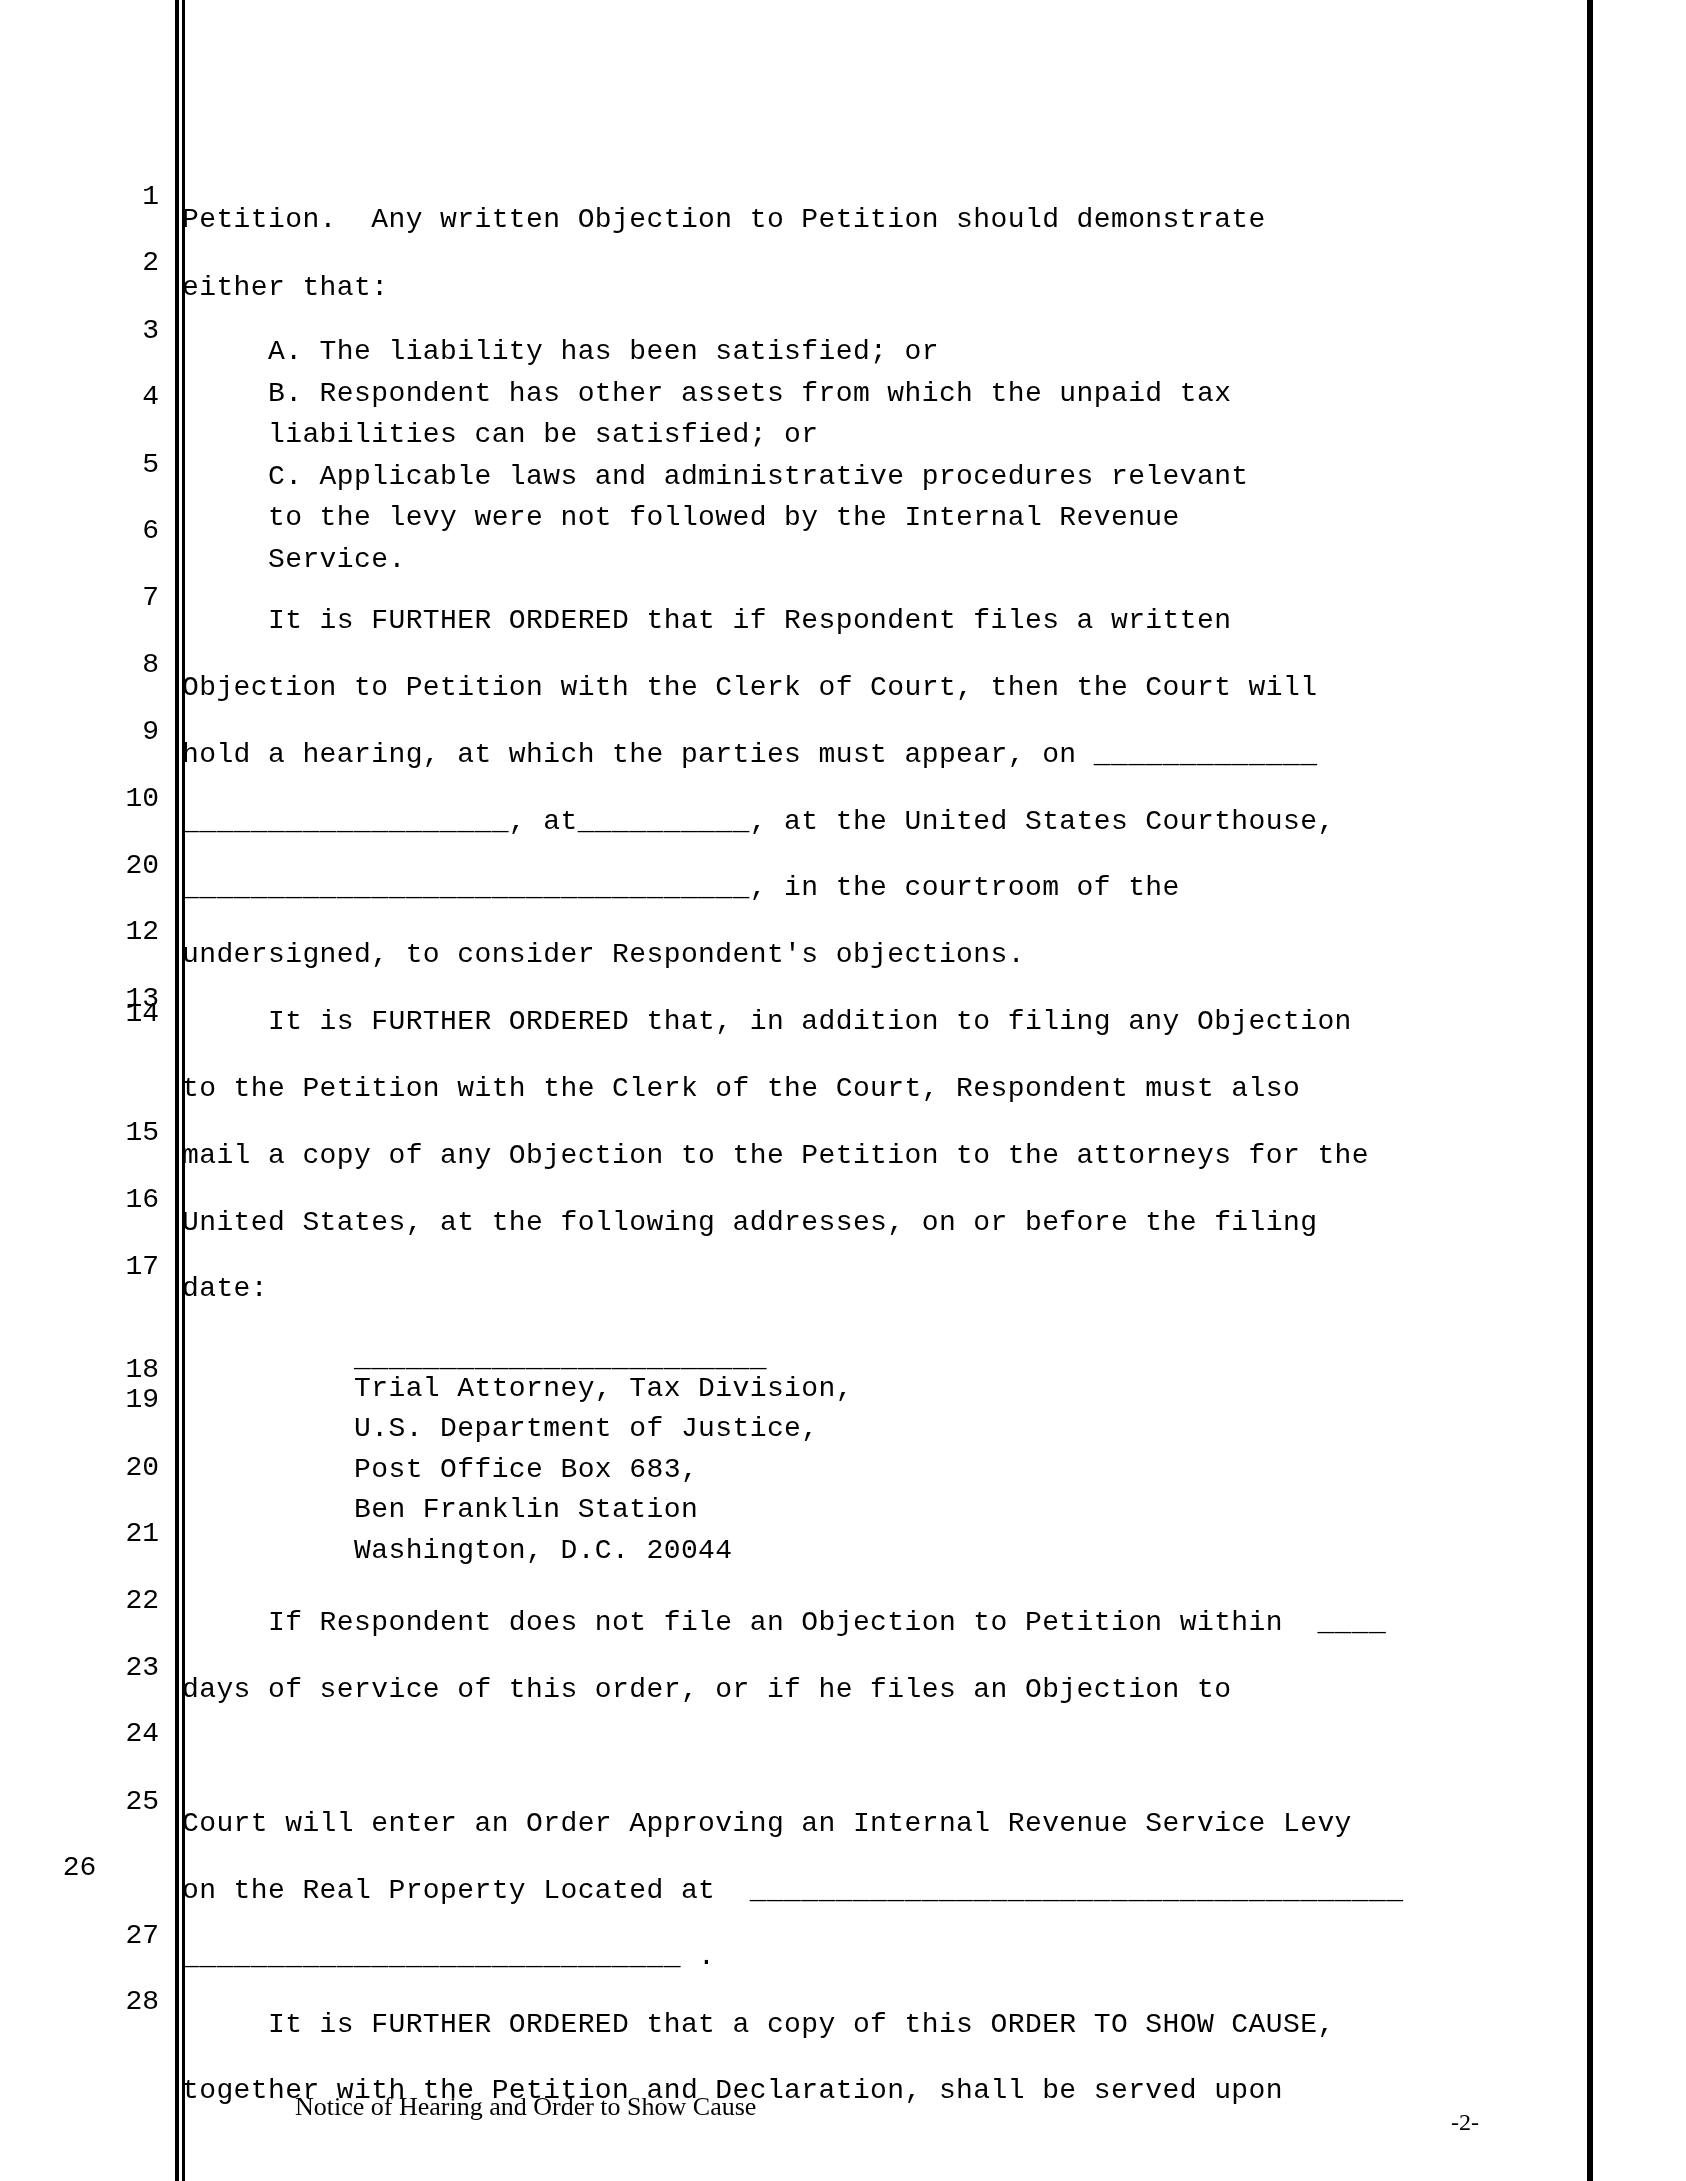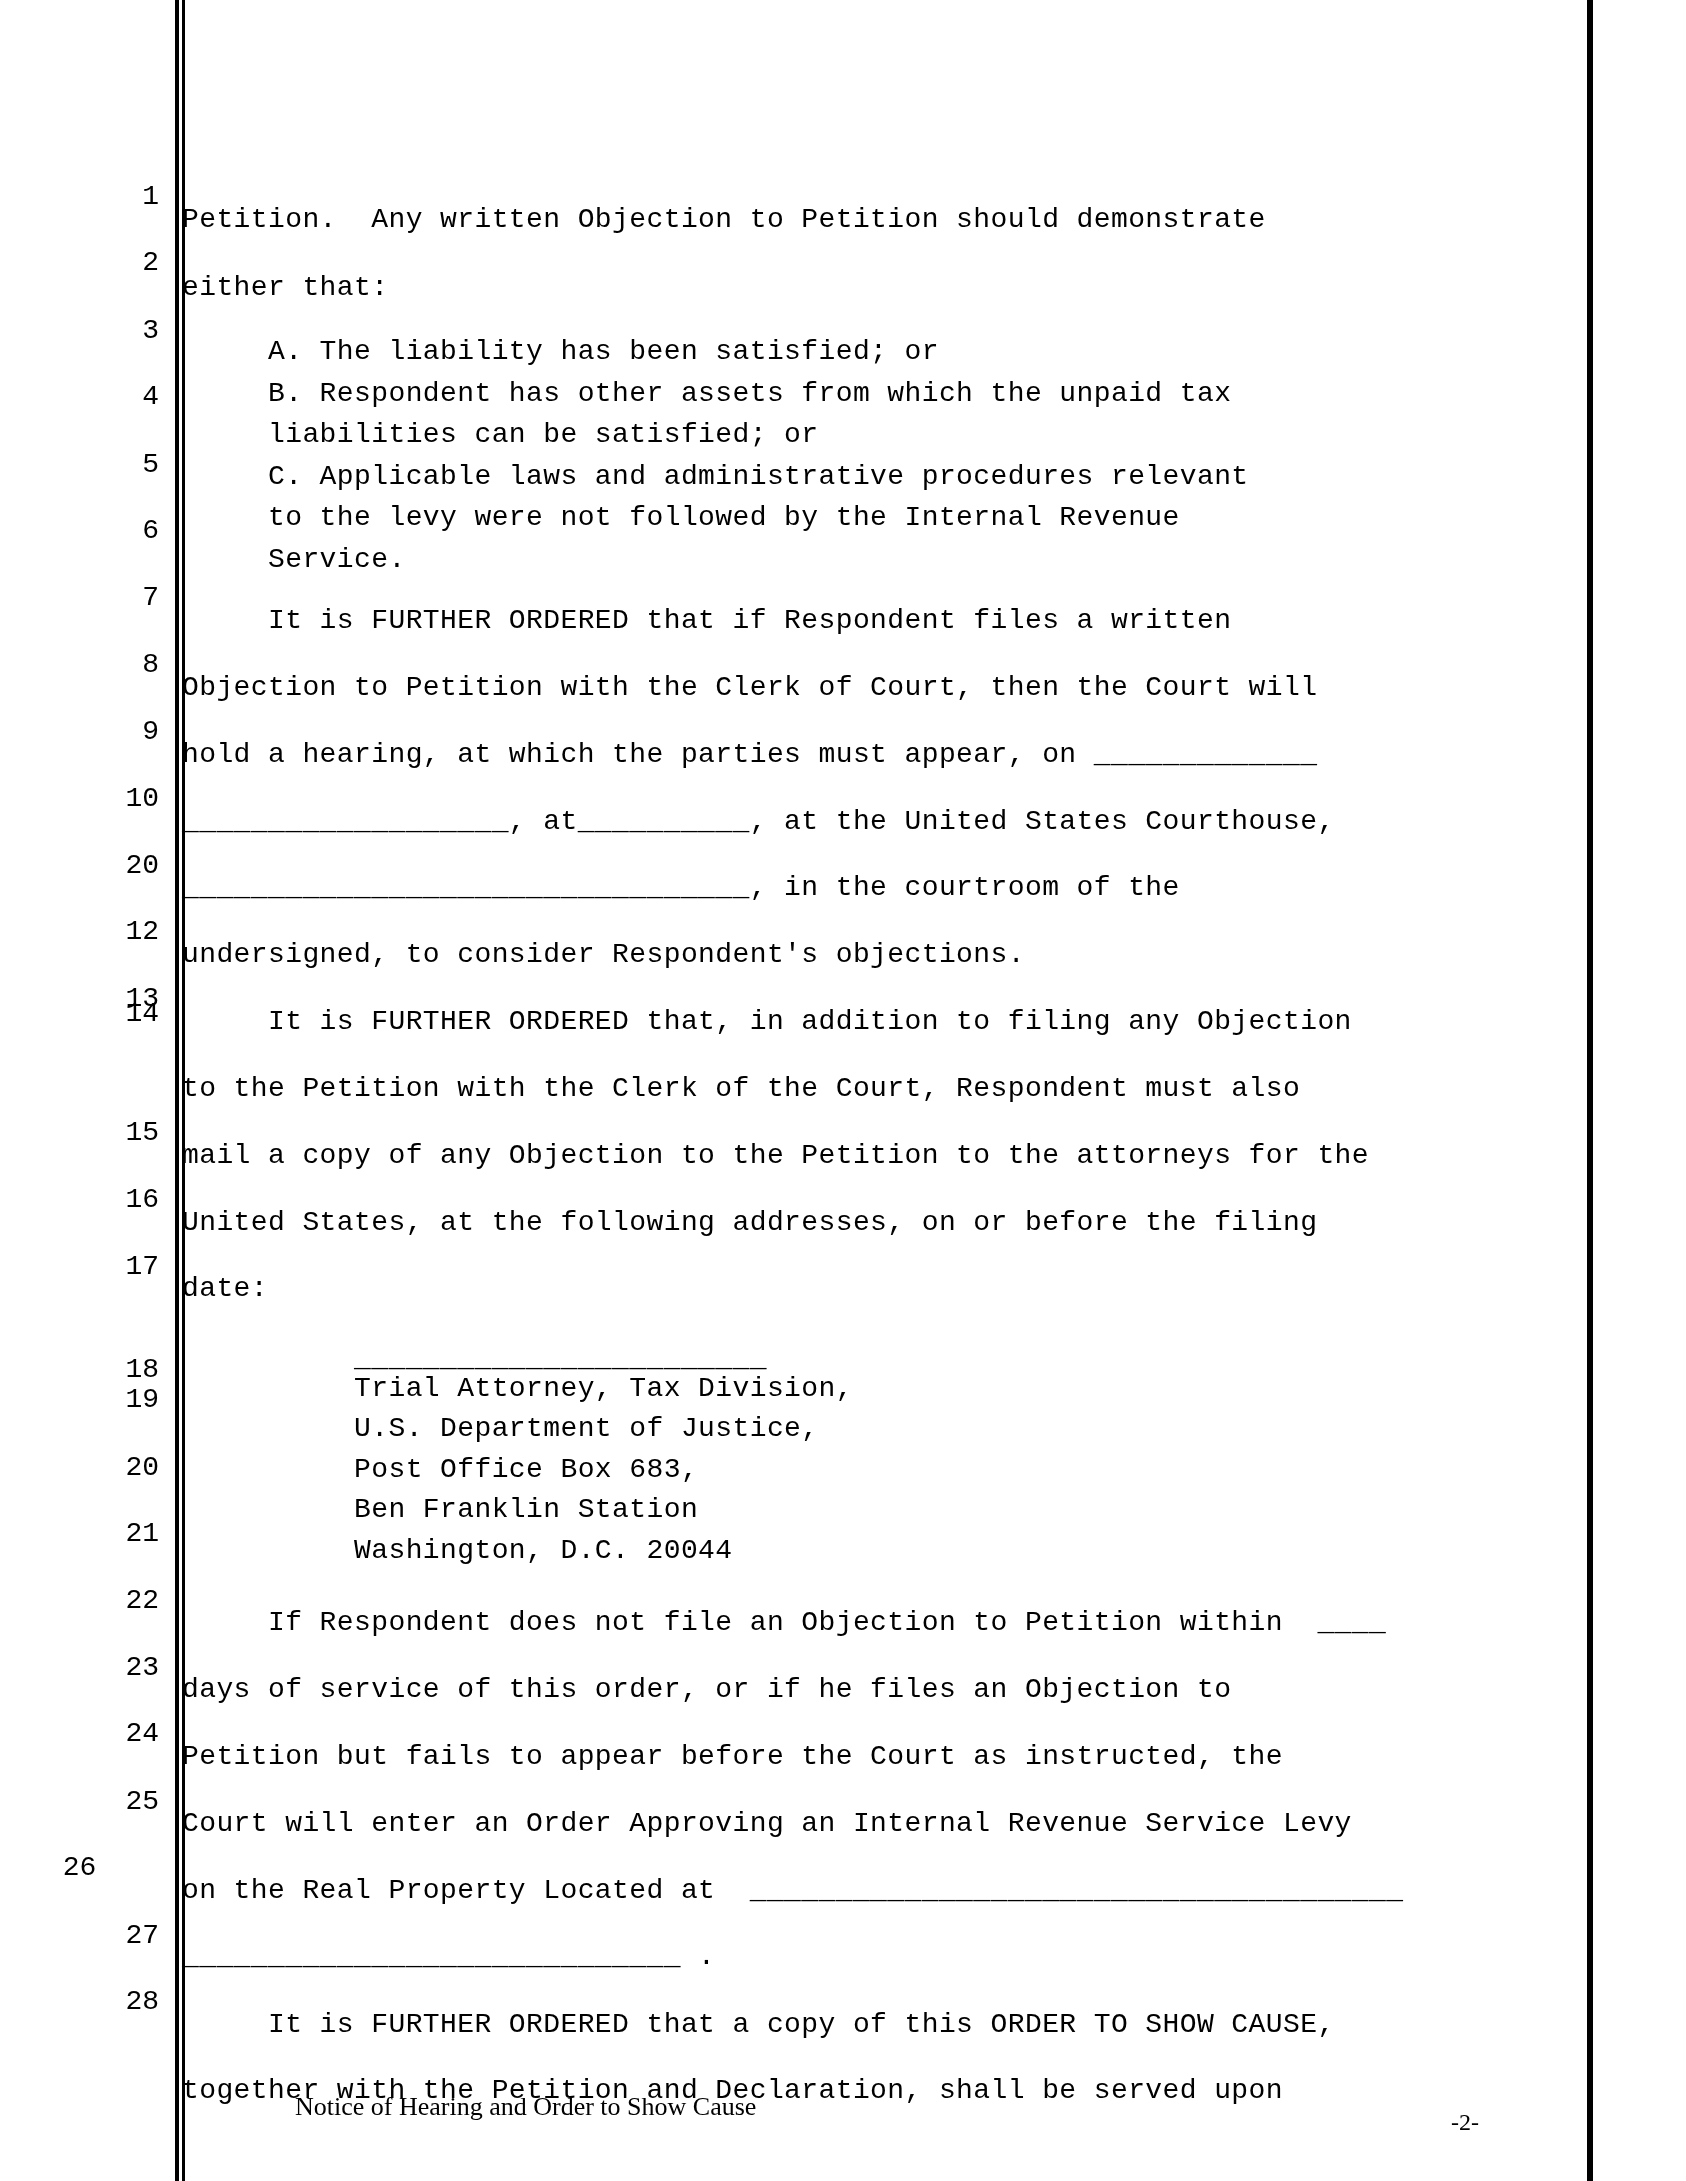--- a/index.html
+++ b/index.html
@@ -144,21 +144,20 @@
     <div class="body-line" style="top:1204px">United States, at the following addresses, on or before the filing</div>
     <div class="body-line" style="top:1270px">date:</div>
     <div class="body-line" style="top:1340px">          ________________________</div>
     <div class="body-line" style="top:1370px">          Trial Attorney, Tax Division,</div>
     <div class="body-line" style="top:1410px">          U.S. Department of Justice,</div>
     <div class="body-line" style="top:1451px">          Post Office Box 683,</div>
     <div class="body-line" style="top:1491px">          Ben Franklin Station</div>
     <div class="body-line" style="top:1532px">          Washington, D.C. 20044</div>
     <div class="body-line" style="top:1604px">     If Respondent does not file an Objection to Petition within  ____</div>
     <div class="body-line" style="top:1671px">days of service of this order, or if he files an Objection to</div>
-    <div class="body-line" style="top:1738px">Petition but fails to appear before the Court as instructed, the</div>
     <div class="body-line" style="top:1805px">Court will enter an Order Approving an Internal Revenue Service Levy</div>
     <div class="body-line" style="top:1872px">on the Real Property Located at  ______________________________________</div>
     <div class="body-line" style="top:1938px">_____________________________ .</div>
     <div class="body-line" style="top:2006px">     It is FURTHER ORDERED that a copy of this ORDER TO SHOW CAUSE,</div>
     <div class="body-line" style="top:2072px">together with the Petition and Declaration, shall be served upon</div>
   </div>
 
   <div id="footer-title">Notice of Hearing and Order to Show Cause</div>
   <div id="page-number">-2-</div>
 

